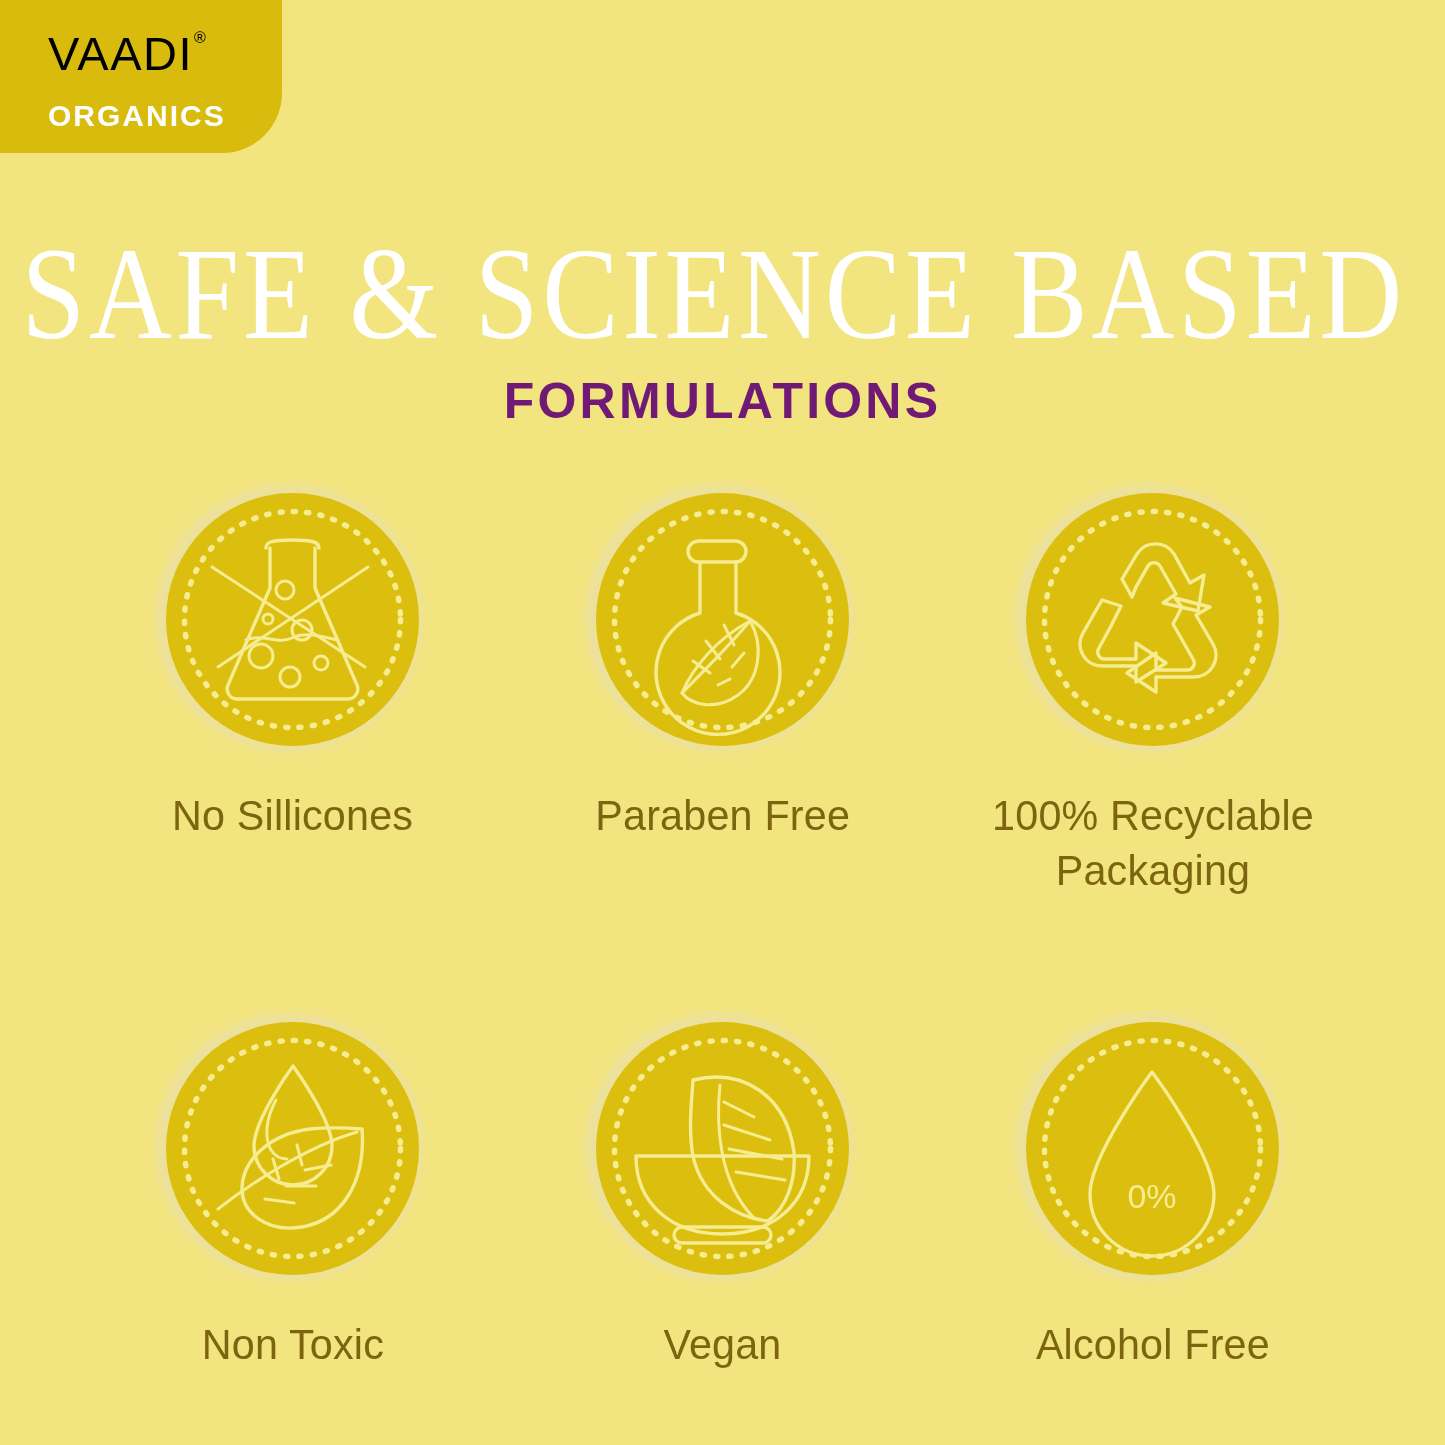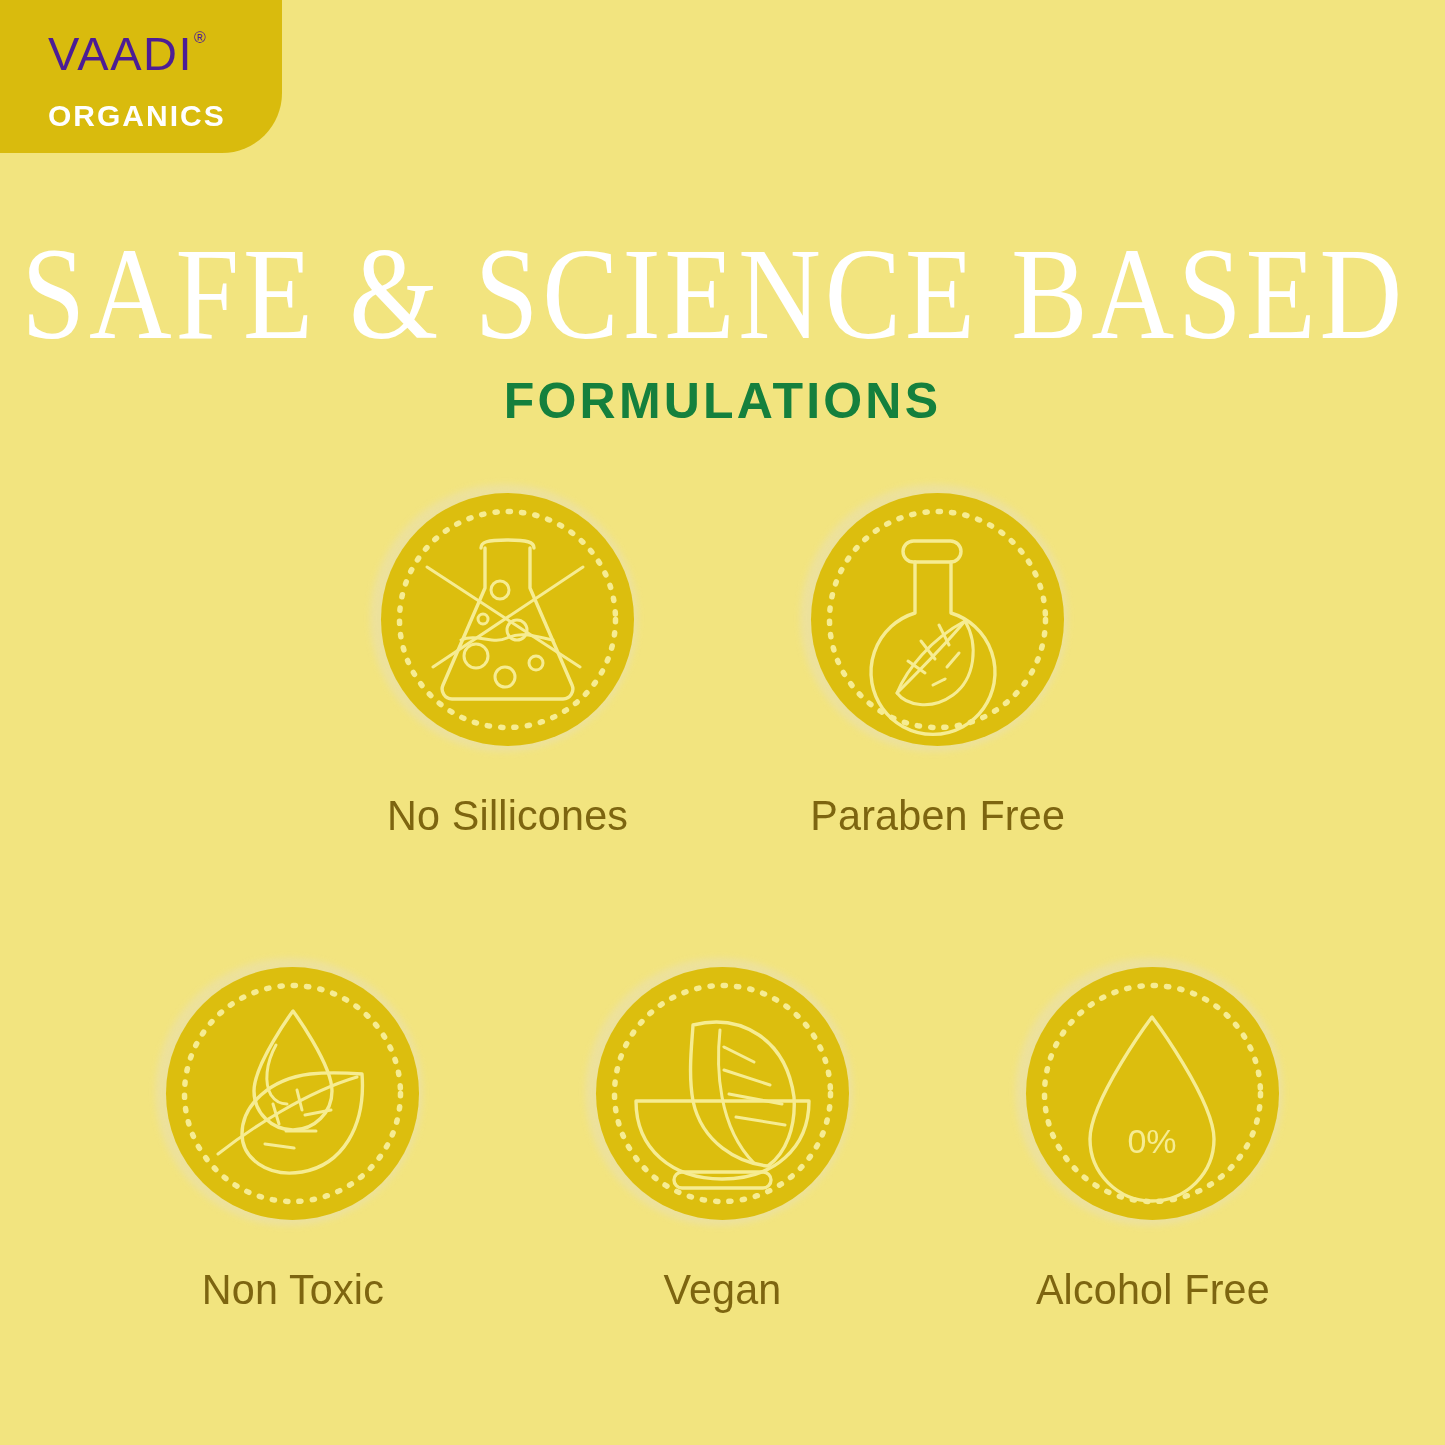--- a/index.html
+++ b/index.html
@@ -35,21 +35,21 @@
     position: absolute;
     left: 78px;
     top: 62px;
     width: 230px;
   }
   .logo-line1 {
     font-family: "Liberation Sans", sans-serif;
     font-weight: 400;
     font-size: 47px;
     letter-spacing: 1.5px;
-    color: #4c1d95;
+    color: #000000;
     line-height: 1;
     white-space: nowrap;
     position: relative;
     display: inline-block;
   }
   .logo-reg {
     font-size: 16px;
     vertical-align: super;
     position: relative;
     top: -10px;
@@ -93,21 +93,21 @@
     top: 376px;
     width: 1445px;
     text-align: center;
   }
   .subhead {
     display: inline-block;
     font-family: "Liberation Sans", sans-serif;
     font-weight: 700;
     font-size: 50px;
     letter-spacing: 3.2px;
-    color: #15803d;
+    color: #701a75;
     line-height: 1;
     white-space: nowrap;
   }
 
   
   .grid {
     position: absolute;
     left: 0;
     top: 472px;
     width: 1445px;
@@ -262,20 +262,38 @@
           <path class="ln-thin" d="M124 166 L110 148"></path>
           <path class="ln-thin" d="M138 152 L128 132"></path>
           <path class="ln-thin" d="M114 180 L97 168"></path>
           <path class="ln-thin" d="M136 174 L148 160"></path>
           <path class="ln-thin" d="M122 192 L134 186"></path>
         </svg>
       </div>
       <div class="caption">Paraben Free</div>
     </div>
 
+    <div class="cell">
+      <div class="badge-holder">
+        <div class="halo"></div>
+        <div class="coin"></div>
+        <svg class="coin-dots" viewBox="0 0 253 253">
+          <circle cx="126.5" cy="126.5" r="108" fill="none" stroke="#f6ec92" stroke-width="5.5" stroke-dasharray="2.2 11.2" stroke-linecap="round"></circle>
+        </svg>
+        <svg class="icon-svg" viewBox="0 0 253 253">
+
+          <path class="ln" d="M106 104 L96 86 L111 61 A22 22 0 0 1 148 61 L164 90 L178 82 L172 118 L137 110 L150 101 L134 73 A7 7 0 0 0 122 73 L110 94 Z"></path>
+
+          <path class="ln" d="M95 113 L76 107 L57 140 A22 22 0 0 0 76 173 L110 173 L110 189 L140 170 L110 150 L110 166 L79 166 A7 7 0 0 1 73 155 L85 133 Z"></path>
+
+          <path class="ln" d="M156 114 L147 131 L167 166 A7 7 0 0 1 161 177 L130 177 L130 160 L101 180 L130 199 L130 184 L168 184 A22 22 0 0 0 187 151 L170 122 L184 114 L149 105 Z"></path>
+        </svg>
+      </div>
+      <div class="caption">100% Recyclable Packaging</div>
+    </div>
 
   </div>
 
   <div class="row row-2">
 
     <div class="cell">
       <div class="badge-holder">
         <div class="halo"></div>
         <div class="coin"></div>
         <svg class="coin-dots" viewBox="0 0 253 253">

